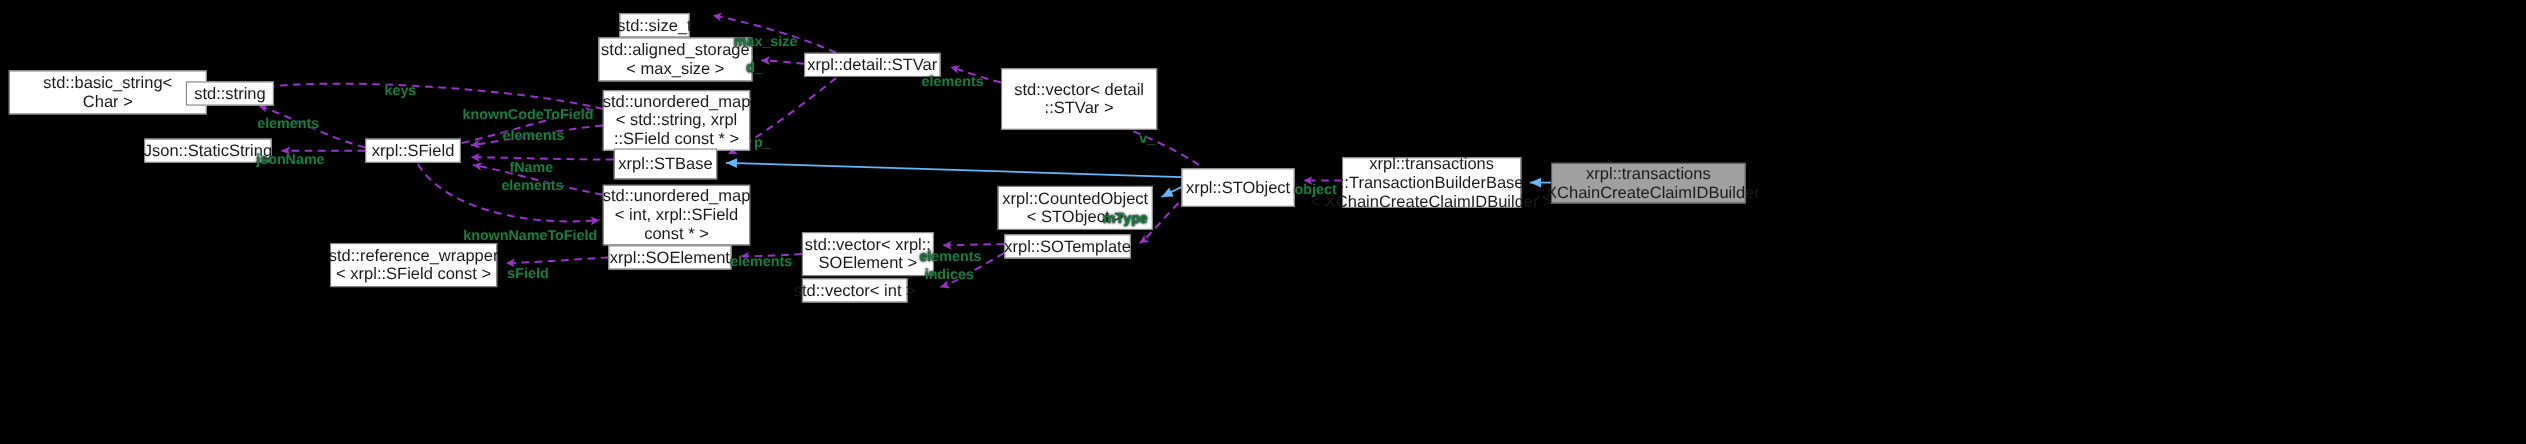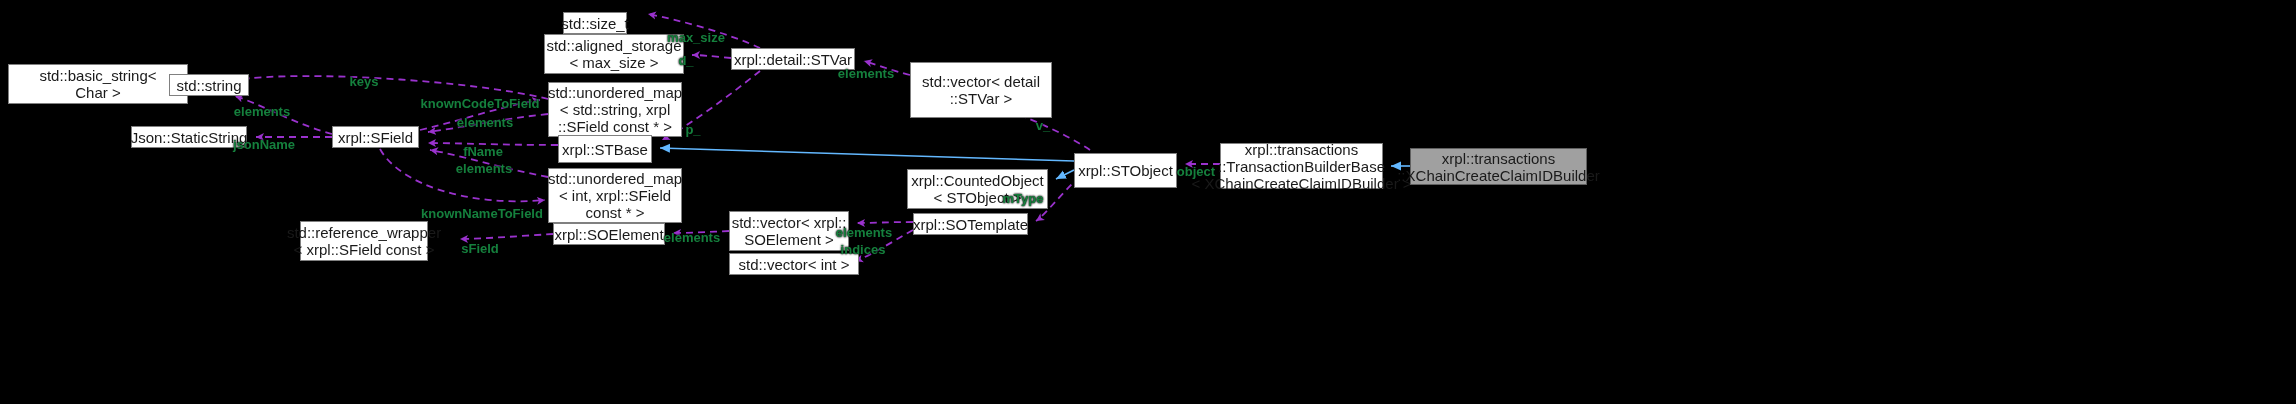--- a/index.html
+++ b/index.html
@@ -117,42 +117,42 @@
 
     <line x1="1410" y1="166" x2="1391" y2="166" stroke="#63b8ff" stroke-width="1.6" marker-end="url(#arrow-inherit)"></line>
   </svg>
 
   <div id="nodes-layer">
       <div class="node" style="left: 8px; top: 64px; width: 180px; height: 40px;">std::basic_string&lt;
 Char &gt;</div>
       <div class="node" style="left: 145px; top: 74px; width: 80px; height: 22px; margin-left: 24px;">std::string</div>
       <div class="node" style="left: 131px; top: 126px; width: 116px; height: 22px;">Json::StaticString</div>
       <div class="node" style="left: 332px; top: 126px; width: 87px; height: 22px;">xrpl::SField</div>
-      <div class="node" style="left: 300px; top: 221px; width: 128px; height: 40px;">std::reference_wrapper
+      <div class="node" style="left: 300px; top: 221px; width: 152px; height: 40px;">std::reference_wrapper
 &lt; xrpl::SField const &gt;</div>
       <div class="node" style="left: 563px; top: 12px; width: 64px; height: 22px;">std::size_t</div>
       <div class="node" style="left: 544px; top: 34px; width: 140px; height: 40px;">std::aligned_storage
 &lt; max_size &gt;</div>
       <div class="node" style="left: 548px; top: 82px; width: 134px; height: 55px;">std::unordered_map
 &lt; std::string, xrpl
 ::SField const * &gt;</div>
       <div class="node" style="left: 558px; top: 135px; width: 94px; height: 28px;">xrpl::STBase</div>
       <div class="node" style="left: 548px; top: 168px; width: 134px; height: 55px;">std::unordered_map
 &lt; int, xrpl::SField
 const * &gt;</div>
       <div class="node" style="left: 553px; top: 223px; width: 112px; height: 22px;">xrpl::SOElement</div>
       <div class="node" style="left: 731px; top: 48px; width: 124px; height: 22px;">xrpl::detail::STVar</div>
       <div class="node" style="left: 910px; top: 62px; width: 142px; height: 56px;">std::vector&lt; detail
 ::STVar &gt;</div>
       <div class="node" style="left: 907px; top: 169px; width: 141px; height: 40px;">xrpl::CountedObject
 &lt; STObject &gt;</div>
       <div class="node" style="left: 729px; top: 211px; width: 120px; height: 40px;">std::vector&lt; xrpl::
 SOElement &gt;</div>
       <div class="node" style="left: 913px; top: 213px; width: 115px; height: 22px;">xrpl::SOTemplate</div>
-      <div class="node" style="left: 729px; top: 253px; width: 130px; height: 22px;">std::vector&lt; int &gt;</div>
+      <div class="node" style="left: 729px; top: 253px; width: 96px; height: 22px;">std::vector&lt; int &gt;</div>
       <div class="node" style="left: 1074px; top: 153px; width: 103px; height: 35px;">xrpl::STObject</div>
       <div class="node" style="left: 1220px; top: 143px; width: 163px; height: 46px;">xrpl::transactions
 ::TransactionBuilderBase
 &lt; XChainCreateClaimIDBuilder &gt;</div>
       <div class="node highlight" style="left: 1410px; top: 148px; width: 177px; height: 37px;">xrpl::transactions
 ::XChainCreateClaimIDBuilder</div>
     </div>
   <div id="labels-layer">
       <div class="edge-label" style="left: 696px; top: 23px;">max_size</div>
       <div class="edge-label" style="left: 686px; top: 46px;">d_</div>

